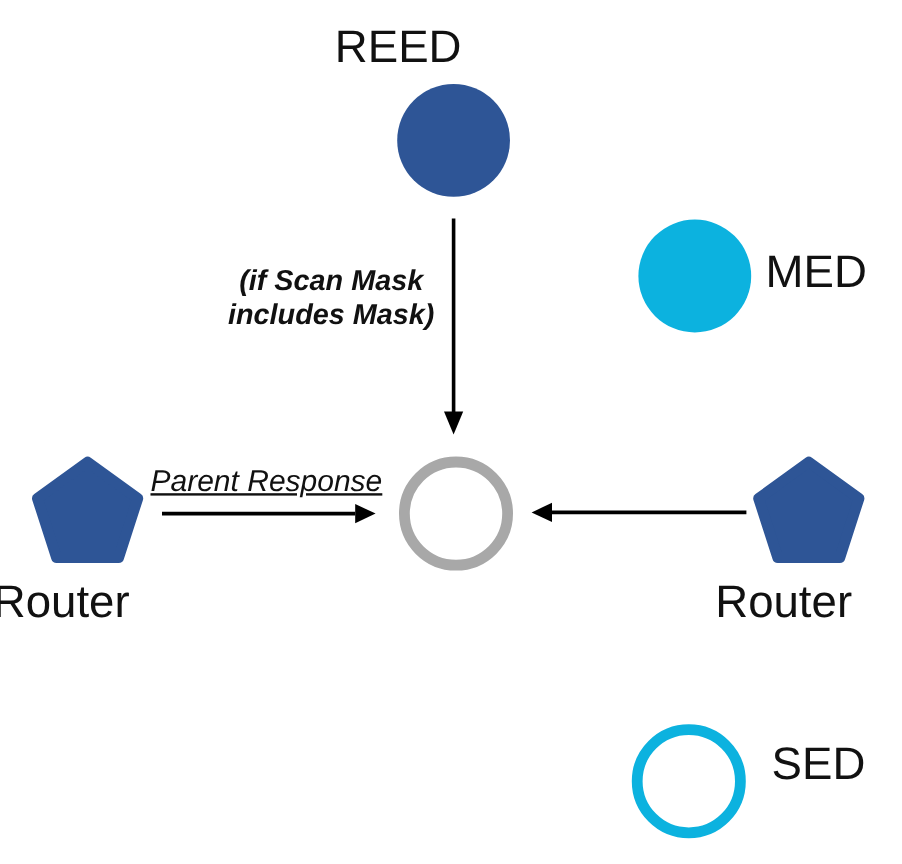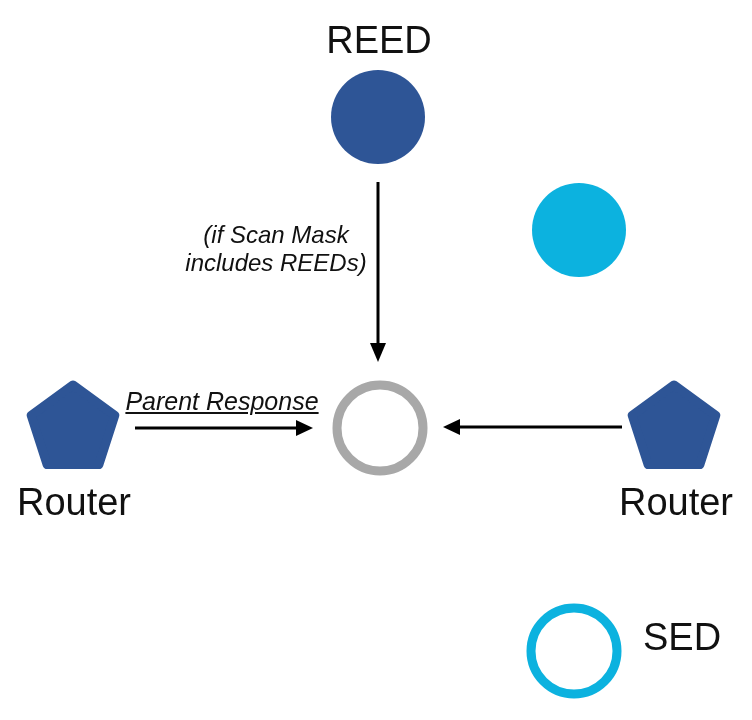--- a/index.html
+++ b/index.html
@@ -20,21 +20,21 @@
     left: 0;
     top: 0;
   }
   .label {
     position: absolute;
     color: var(--c-text, #111111);
     font-size: 38px;
     line-height: 1.12;
     white-space: nowrap;
   }
-  .label.center { text-align: center; white-space: normal; }
+  .label.center { text-align: left; white-space: normal; }
   .note {
     position: absolute;
     color: var(--c-text, #111111);
     font-style: italic;
     font-size: 24px;
     line-height: 28px;
     text-align: center;
   }
   .fill-blue   { fill: var(--c-node_blue); }
   .fill-cyan   { fill: var(--c-node_cyan); }
@@ -74,27 +74,28 @@
     </g>
 
     <g>
       <line class="arrow-line" x1="622" y1="427" x2="460" y2="427"></line>
       <polygon class="arrow-head" points="460,419 460,435 443,427"></polygon>
     </g>
   </svg>
 
   <div class="label center" style="left:279px; top:19px; width:200px;">REED</div>
 
+  <div class="label" style="left:638px; top:206px;">MED</div>
 
   <div class="label center" style="left:-6px; top:481px; width:160px;">Router</div>
 
   <div class="label center" style="left:596px; top:481px; width:160px;">Router</div>
 
   <div class="label" style="left:643px; top:616px;">SED</div>
 
   <div class="note" style="left:122px; top:387px; width:200px; font-size:25px;text-decoration:underline;">Parent Response</div>
 
-  <div class="note" style="left:156px; top:221px; width:240px;">
+  <div class="note" style="left:156px; top:221px; width:240px;font-weight:bold;">
     <div>(if Scan Mask</div>
-    <div>includes REEDs)</div>
+    <div>includes Mask)</div>
   </div>
 
 </div>
 
 </body></html>

